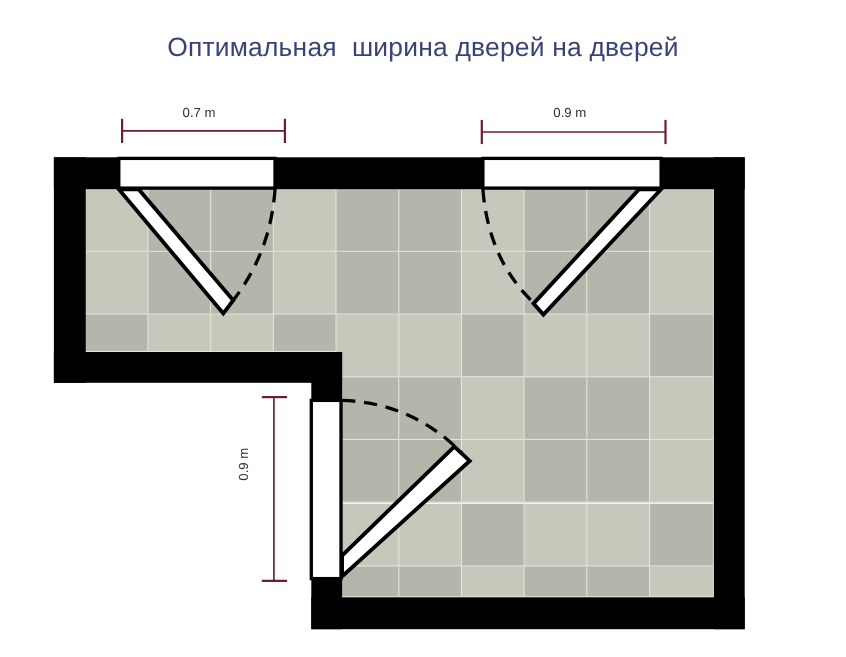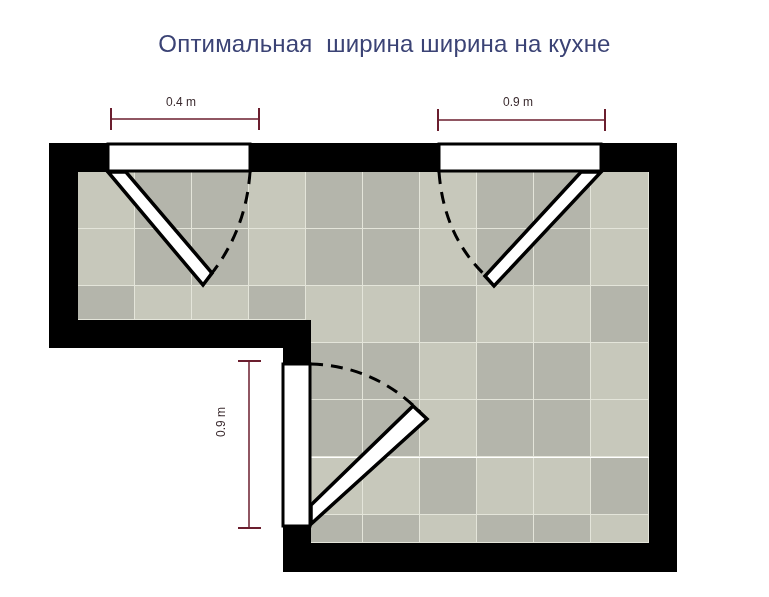--- a/index.html
+++ b/index.html
@@ -8,21 +8,21 @@
   .tile{position:absolute;width:57px;height:57px;box-sizing:border-box;border-right:1px solid #e4e5da;border-bottom:1px solid #e4e5da;}
   .tile.L{background:#c7c8bb;}
   .tile.D{background:#b4b5ab;}
   .wall{position:absolute;background:#000;}
   .dim-label{position:absolute;font-size:12px;color:#3a2a2e;}
   svg{position:absolute;left:0;top:0;}
 </style>
 </head>
 <body>
 
-<div class="title">Оптимальная  ширина ширина на кухне</div>
+<div class="title">Оптимальная  ширина дверей на дверей</div>
 
 <div id="floor">
     <div class="tile L" style="left: 78px; top: 172px; height: 57px;"></div>
     <div class="tile D" style="left: 135px; top: 172px; height: 57px;"></div>
     <div class="tile D" style="left: 192px; top: 172px; height: 57px;"></div>
     <div class="tile L" style="left: 249px; top: 172px; height: 57px;"></div>
     <div class="tile D" style="left: 306px; top: 172px; height: 57px;"></div>
     <div class="tile D" style="left: 363px; top: 172px; height: 57px;"></div>
     <div class="tile L" style="left: 420px; top: 172px; height: 57px;"></div>
     <div class="tile D" style="left: 477px; top: 172px; height: 57px;"></div>
@@ -111,15 +111,15 @@
     <line x1="438" y1="109" x2="438" y2="131" stroke-width="2"></line>
     <line x1="605" y1="109" x2="605" y2="131" stroke-width="2"></line>
   </g>
   <g stroke="#6b1e2e" stroke-width="1.5">
     <line x1="249" y1="361" x2="249" y2="528"></line>
     <line x1="238" y1="361" x2="261" y2="361" stroke-width="2"></line>
     <line x1="238" y1="528" x2="261" y2="528" stroke-width="2"></line>
   </g>
 </svg>
 
-<div class="dim-label" style="left:166px;top:95px;">0.4 m</div>
+<div class="dim-label" style="left:166px;top:95px;">0.7 m</div>
 <div class="dim-label" style="left:503px;top:95px;">0.9 m</div>
 <div class="dim-label" style="left:214px;top:437px;transform:rotate(-90deg);transform-origin:left top;">0.9 m</div>
 
 </body></html>

